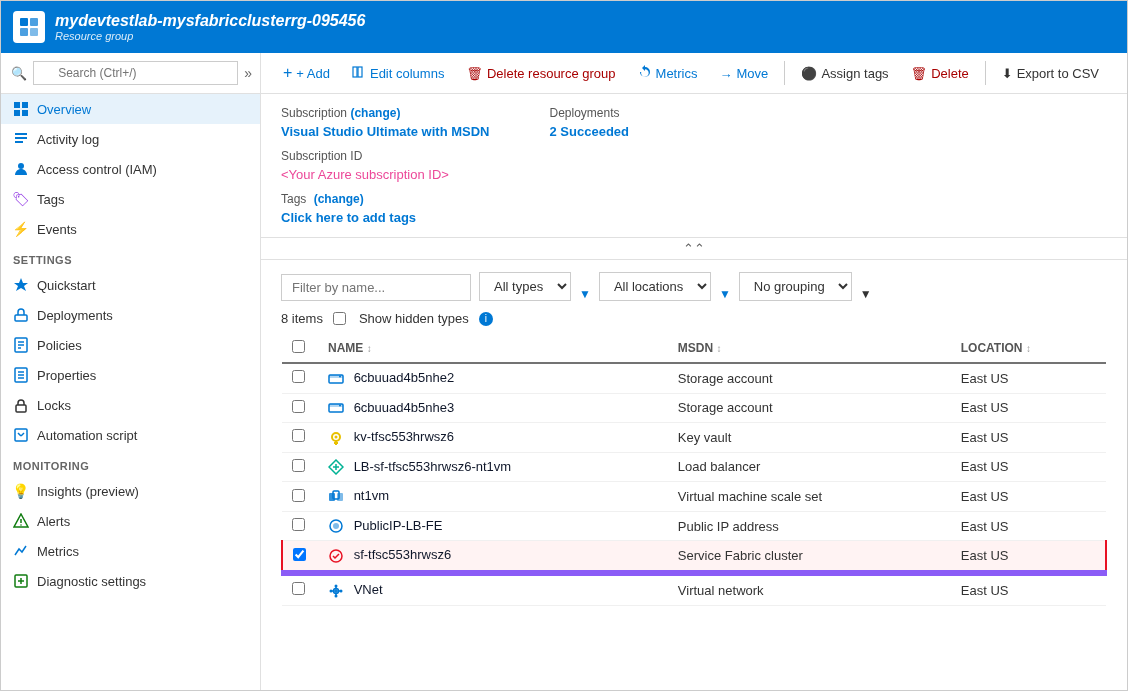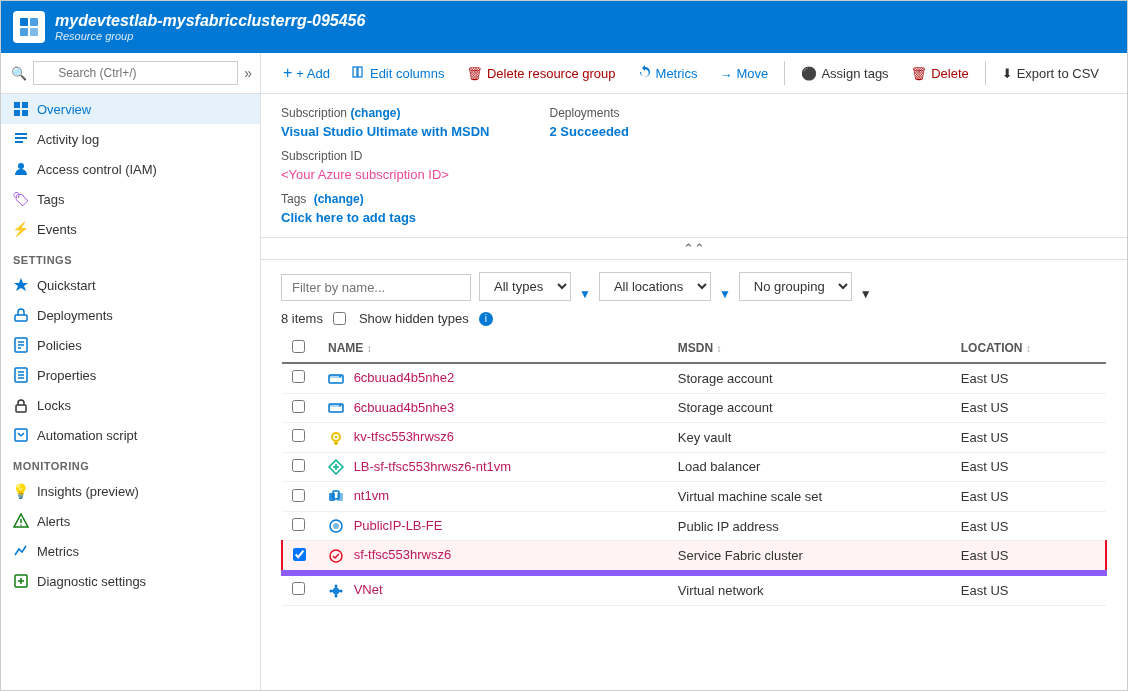--- a/index.html
+++ b/index.html
@@ -58,21 +58,21 @@
     .items-bar input[type=checkbox] { cursor: pointer; }
 
     
     .resource-table { width: 100%; border-collapse: collapse; }
     .resource-table th { text-align: left; padding: 6px 10px; border-bottom: 2px solid #737373; font-size: 12px; color: #555; font-weight: 600; white-space: nowrap; }
     .resource-table th .sort-icon { color: #999; font-size: 10px; }
     .resource-table td { padding: 6px 10px; border-bottom: 1px solid #f0f0f0; font-size: 13px; }
     .resource-table .selected-row td { background: #fff3f3; border-top: 1px solid #e81123; border-bottom: 6px solid #8b5cf6; }
     .resource-table .selected-row td:first-child { border-left: 2px solid #e81123; }
     .resource-table .selected-row td:last-child { border-right: 2px solid #e81123; }
-    .resource-link { color: #be185d; cursor: pointer; text-decoration: none; }
+    .resource-link { color: #0f172a; cursor: pointer; text-decoration: none; }
     .row-icon { width: 16px; height: 16px; display: inline-block; margin-right: 6px; vertical-align: middle; }
 
     
     .icon-storage { color: #0078d4; }
     .icon-keyvault { color: #e8c000; }
     .icon-lb { color: #00b294; }
     .icon-vmss { color: #0078d4; }
     .icon-pip { color: #0078d4; }
     .icon-sf { color: #e81123; }
     .icon-vnet { color: #0078d4; }

